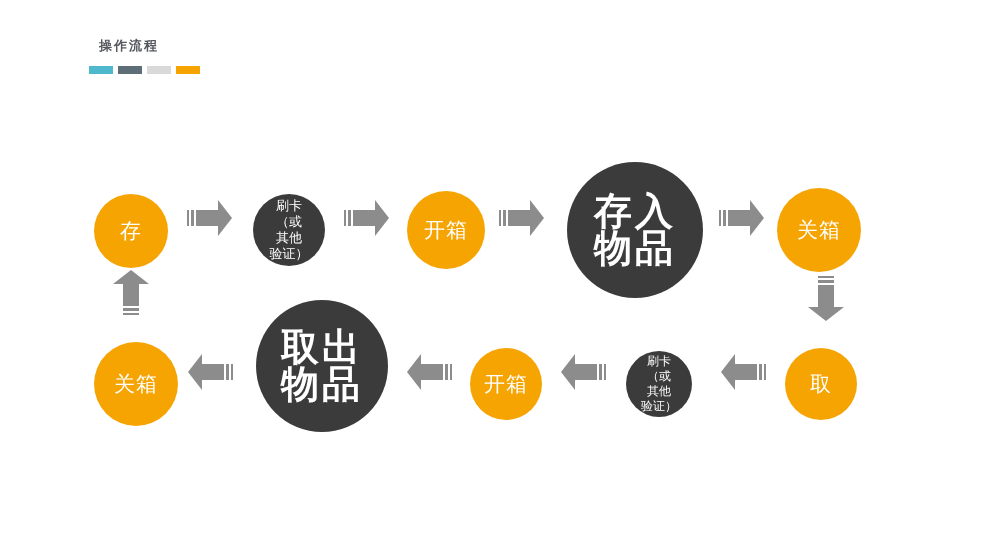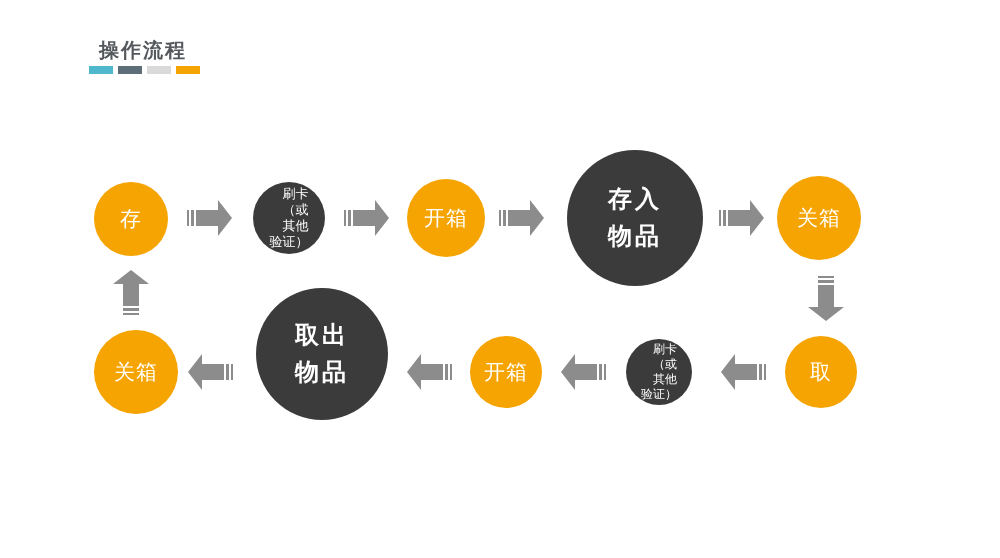--- a/index.html
+++ b/index.html
@@ -8,38 +8,39 @@
     background:#ffffff;
     font-family:"Liberation Sans", sans-serif;
     position:relative;
     overflow:hidden;
   }
   .stage { position:absolute; left:0; top:0; width:1000px; height:558px; }
 
   
   .title {
     position:absolute; left:99px; top:37px;
-    font-size:20px; font-weight:bold; letter-spacing:2px;
+    font-size:13px; font-weight:bold; letter-spacing:2px;
     color:#54585d;
   }
   .bars { position:absolute; left:89px; top:66px; display:flex; gap:5px; }
   .bars span { display:block; width:24px; height:8px; }
 
   
   .node {
     position:absolute; border-radius:50%;
     display:flex; align-items:center; justify-content:center;
-    text-align:right; color:#ffffff;
+    text-align:center; color:#ffffff;
     font-family:"Liberation Serif", serif;
+    margin-top:12px;
   }
   .node .lbl { white-space:pre-line; }
   .fs-step   { font-size:21px; line-height:24px; letter-spacing:1px; }
   .fs-verify { font-size:13px; line-height:16px; }
   .fs-verify-sm { font-size:12px; line-height:15px; }
-  .fs-big    { font-size:24px; line-height:37px; font-weight:bold; letter-spacing:3px; }
+  .fs-big    { font-size:38px; line-height:37px; font-weight:bold; letter-spacing:3px; }
 
   
   .arrow { position:absolute; width:46px; height:38px; }
   .arrow svg { display:block; width:46px; height:38px; }
   .arrow.down { transform:rotate(90deg); }
   .arrow.left { transform:rotate(180deg); }
   .arrow.up   { transform:rotate(270deg); }
 </style>
 </head>
 <body>

